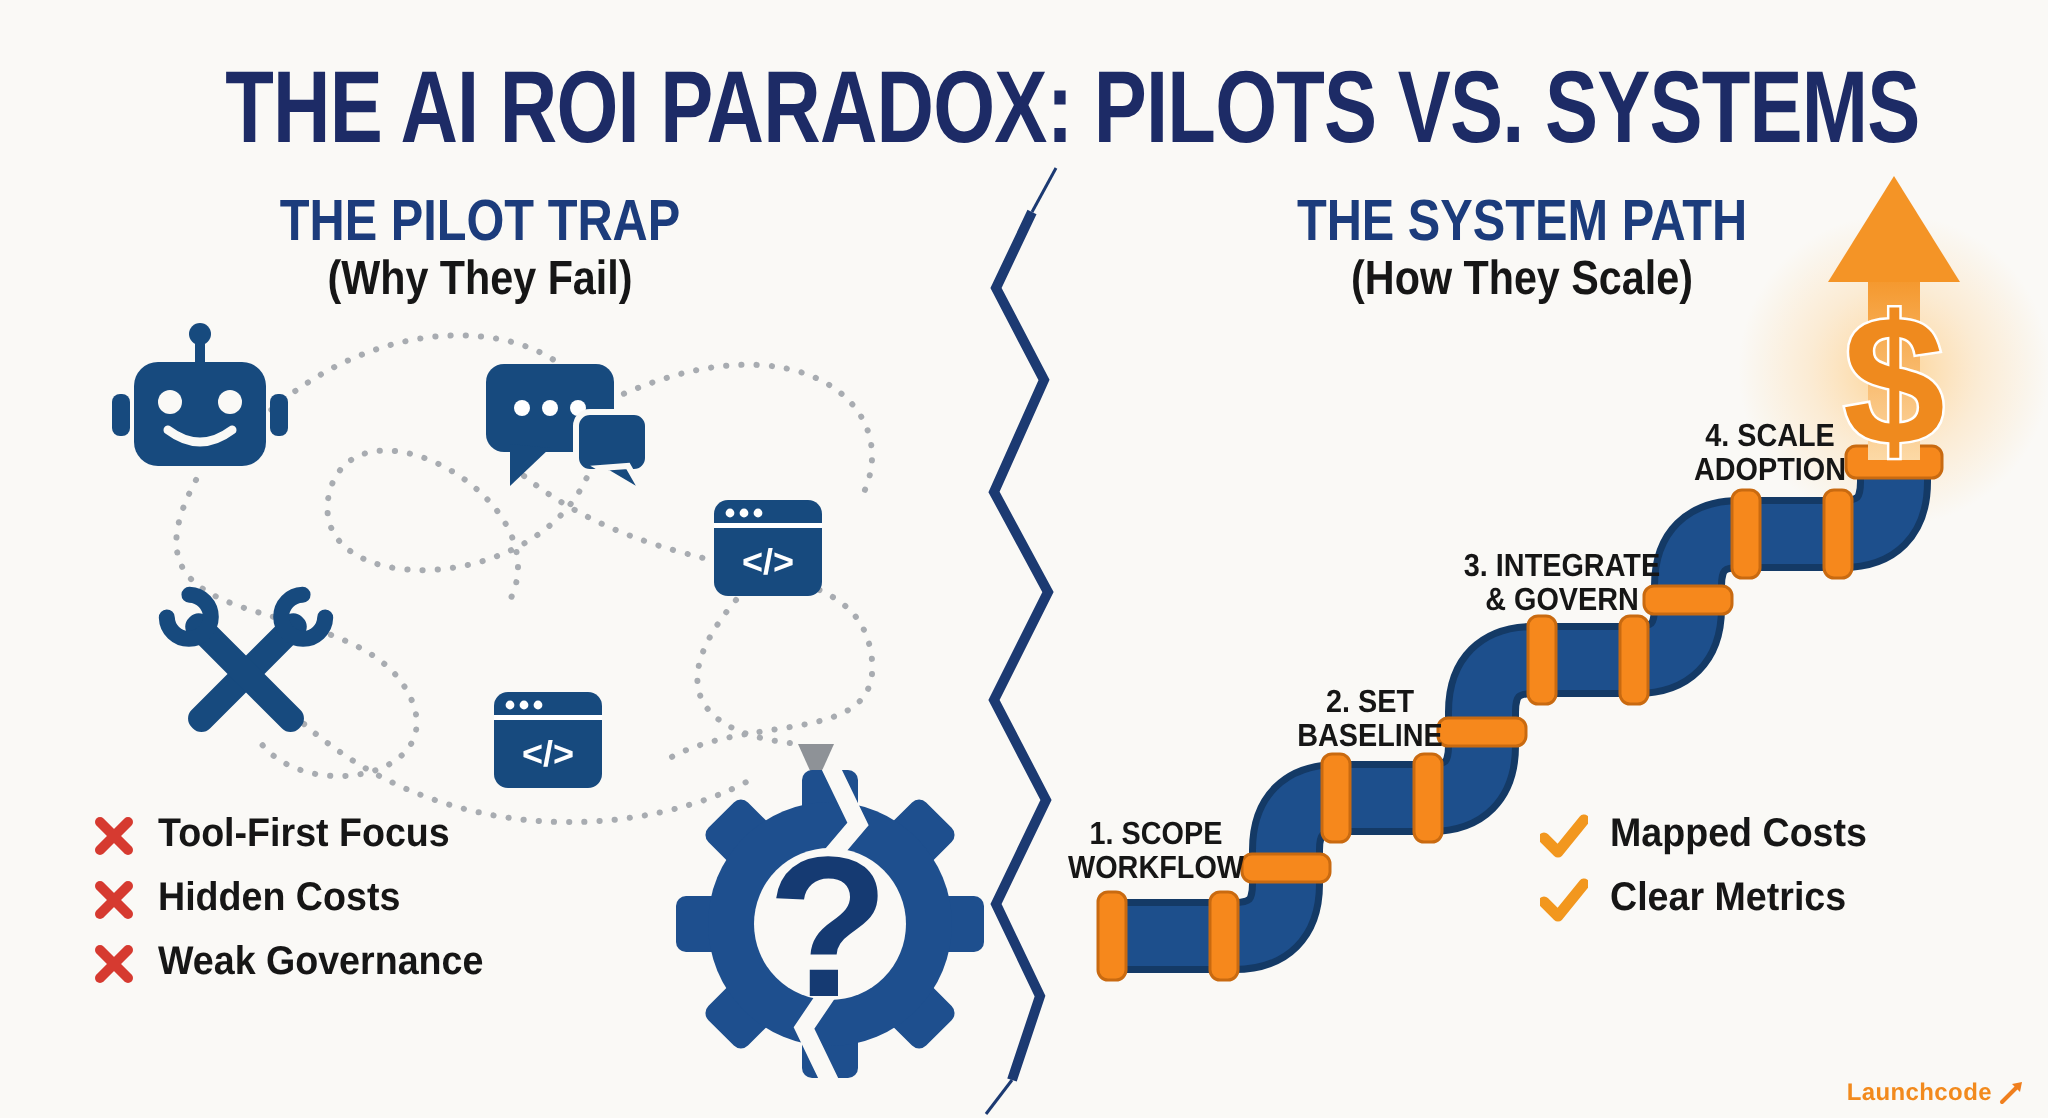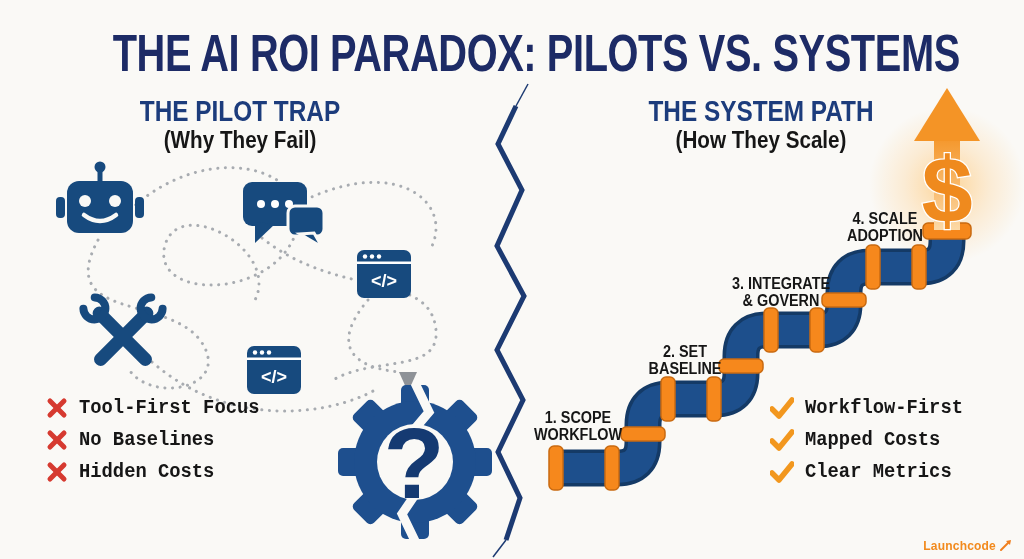--- a/index.html
+++ b/index.html
@@ -26,30 +26,30 @@
   .hdr-left{left:40px}
   .hdr-right{left:561px}
   .step{
     position:absolute;width:150px;text-align:center;font-size:16px;font-weight:800;
     color:var(--text_black,#161616);line-height:16.5px;transform:scaleX(.9);white-space:nowrap;
   }
   #step1{left:503px;top:410px}
   #step2{left:610px;top:344px}
   #step3{left:706px;top:276px}
   #step4{left:810px;top:211px}
-  .list{position:absolute;top:396px;display:flex;flex-direction:column;gap:9px;font-family:Liberation Mono, monospace;}
+  .list{position:absolute;top:406px;display:flex;flex-direction:column;gap:9px;}
   .list-left{left:46px}
   .list-right{left:770px}
   .row{display:flex;align-items:center;gap:11px;height:23px;}
   .row .lbl{
     font-size:20px;font-weight:800;color:var(--text_black,#161616);
     transform:scaleX(.94);transform-origin:left center;white-space:nowrap;
   }
   .logo{
-    position:absolute;right:12px;bottom:6px;display:flex;align-items:flex-start;gap:3px;
+    position:absolute;right:12px;bottom:6px;display:flex;align-items:center;gap:3px;
     color:var(--orange,#f07f1e);font-size:12px;font-weight:700;letter-spacing:.2px;
   }
 </style>
 </head>
 <body>
 
 <div class="stage">
 
   <svg class="layer" width="1024" height="559" viewBox="0 0 1024 559">
     <defs>
@@ -211,40 +211,34 @@
       </svg>
       <span class="lbl">Tool-First Focus</span>
     </div>
     <div class="row">
       <svg width="22" height="22" viewBox="0 0 22 22">
         <g stroke="#d63a30" stroke-width="5" stroke-linecap="round">
           <line x1="4" y1="4" x2="18" y2="18"></line>
             <line x1="18" y1="4" x2="4" y2="18"></line>
           </g>
       </svg>
-      <span class="lbl">No Baselines</span>
+      <span class="lbl">Hidden Costs</span>
     </div>
     <div class="row">
       <svg width="22" height="22" viewBox="0 0 22 22">
         <g stroke="#d63a30" stroke-width="5" stroke-linecap="round">
           <line x1="4" y1="4" x2="18" y2="18"></line>
             <line x1="18" y1="4" x2="4" y2="18"></line>
           </g>
       </svg>
-      <span class="lbl">Hidden Costs</span>
+      <span class="lbl">Weak Governance</span>
     </div>
   </div>
 
   <div class="list list-right">
-    <div class="row">
-      <svg width="24" height="22" viewBox="0 0 24 22">
-        <polyline points="2,12 9,19 22,3" fill="none" stroke="#f2971e" stroke-width="5.5" stroke-linecap="round" stroke-linejoin="round"></polyline>
-      </svg>
-      <span class="lbl">Workflow-First</span>
-    </div>
     <div class="row">
       <svg width="24" height="22" viewBox="0 0 24 22">
         <polyline points="2,12 9,19 22,3" fill="none" stroke="#f2971e" stroke-width="5.5" stroke-linecap="round" stroke-linejoin="round"></polyline>
       </svg>
       <span class="lbl">Mapped Costs</span>
     </div>
     <div class="row">
       <svg width="24" height="22" viewBox="0 0 24 22">
         <polyline points="2,12 9,19 22,3" fill="none" stroke="#f2971e" stroke-width="5.5" stroke-linecap="round" stroke-linejoin="round"></polyline>
       </svg>

